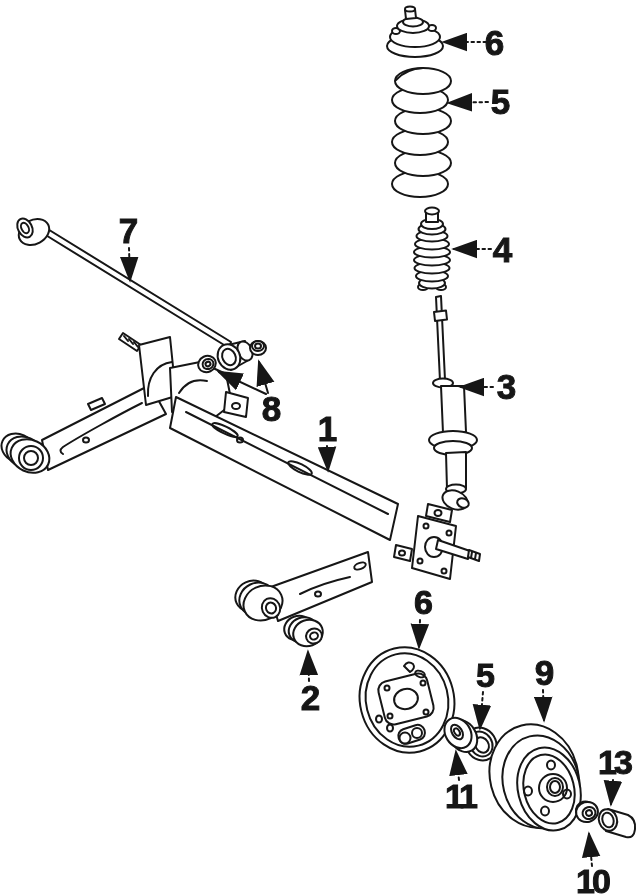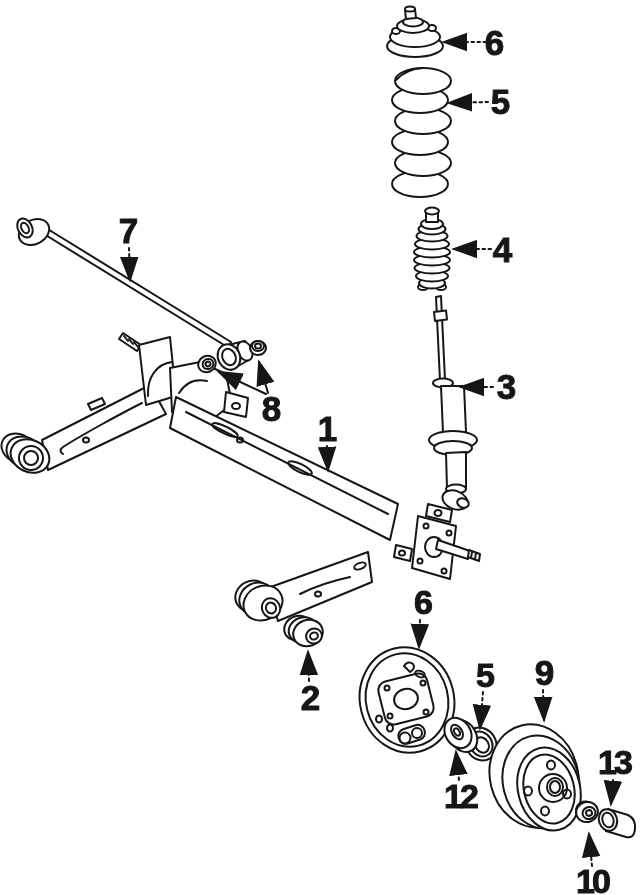--- a/index.html
+++ b/index.html
@@ -239,17 +239,17 @@
 <div class="callout" style="left:310px;top:697px">2</div>
 <div class="callout" style="left:506px;top:386px">3</div>
 <div class="callout" style="left:502px;top:249px">4</div>
 <div class="callout" style="left:500px;top:101px">5</div>
 <div class="callout" style="left:494px;top:42px">6</div>
 <div class="callout" style="left:128px;top:230px">7</div>
 <div class="callout" style="left:271px;top:408px">8</div>
 <div class="callout" style="left:544px;top:672px">9</div>
 <div class="callout two" style="left:592px;top:881px">10</div>
 <div class="callout two" style="left:484px;top:675px">5</div>
-<div class="callout two" style="left:460px;top:796px">12</div>
+<div class="callout two" style="left:460px;top:796px">11</div>
 <div class="callout two" style="left:614px;top:762px">13</div>
 <div class="callout two" style="left:422px;top:602px">6</div>
 
 </div>
 
 </body></html>

